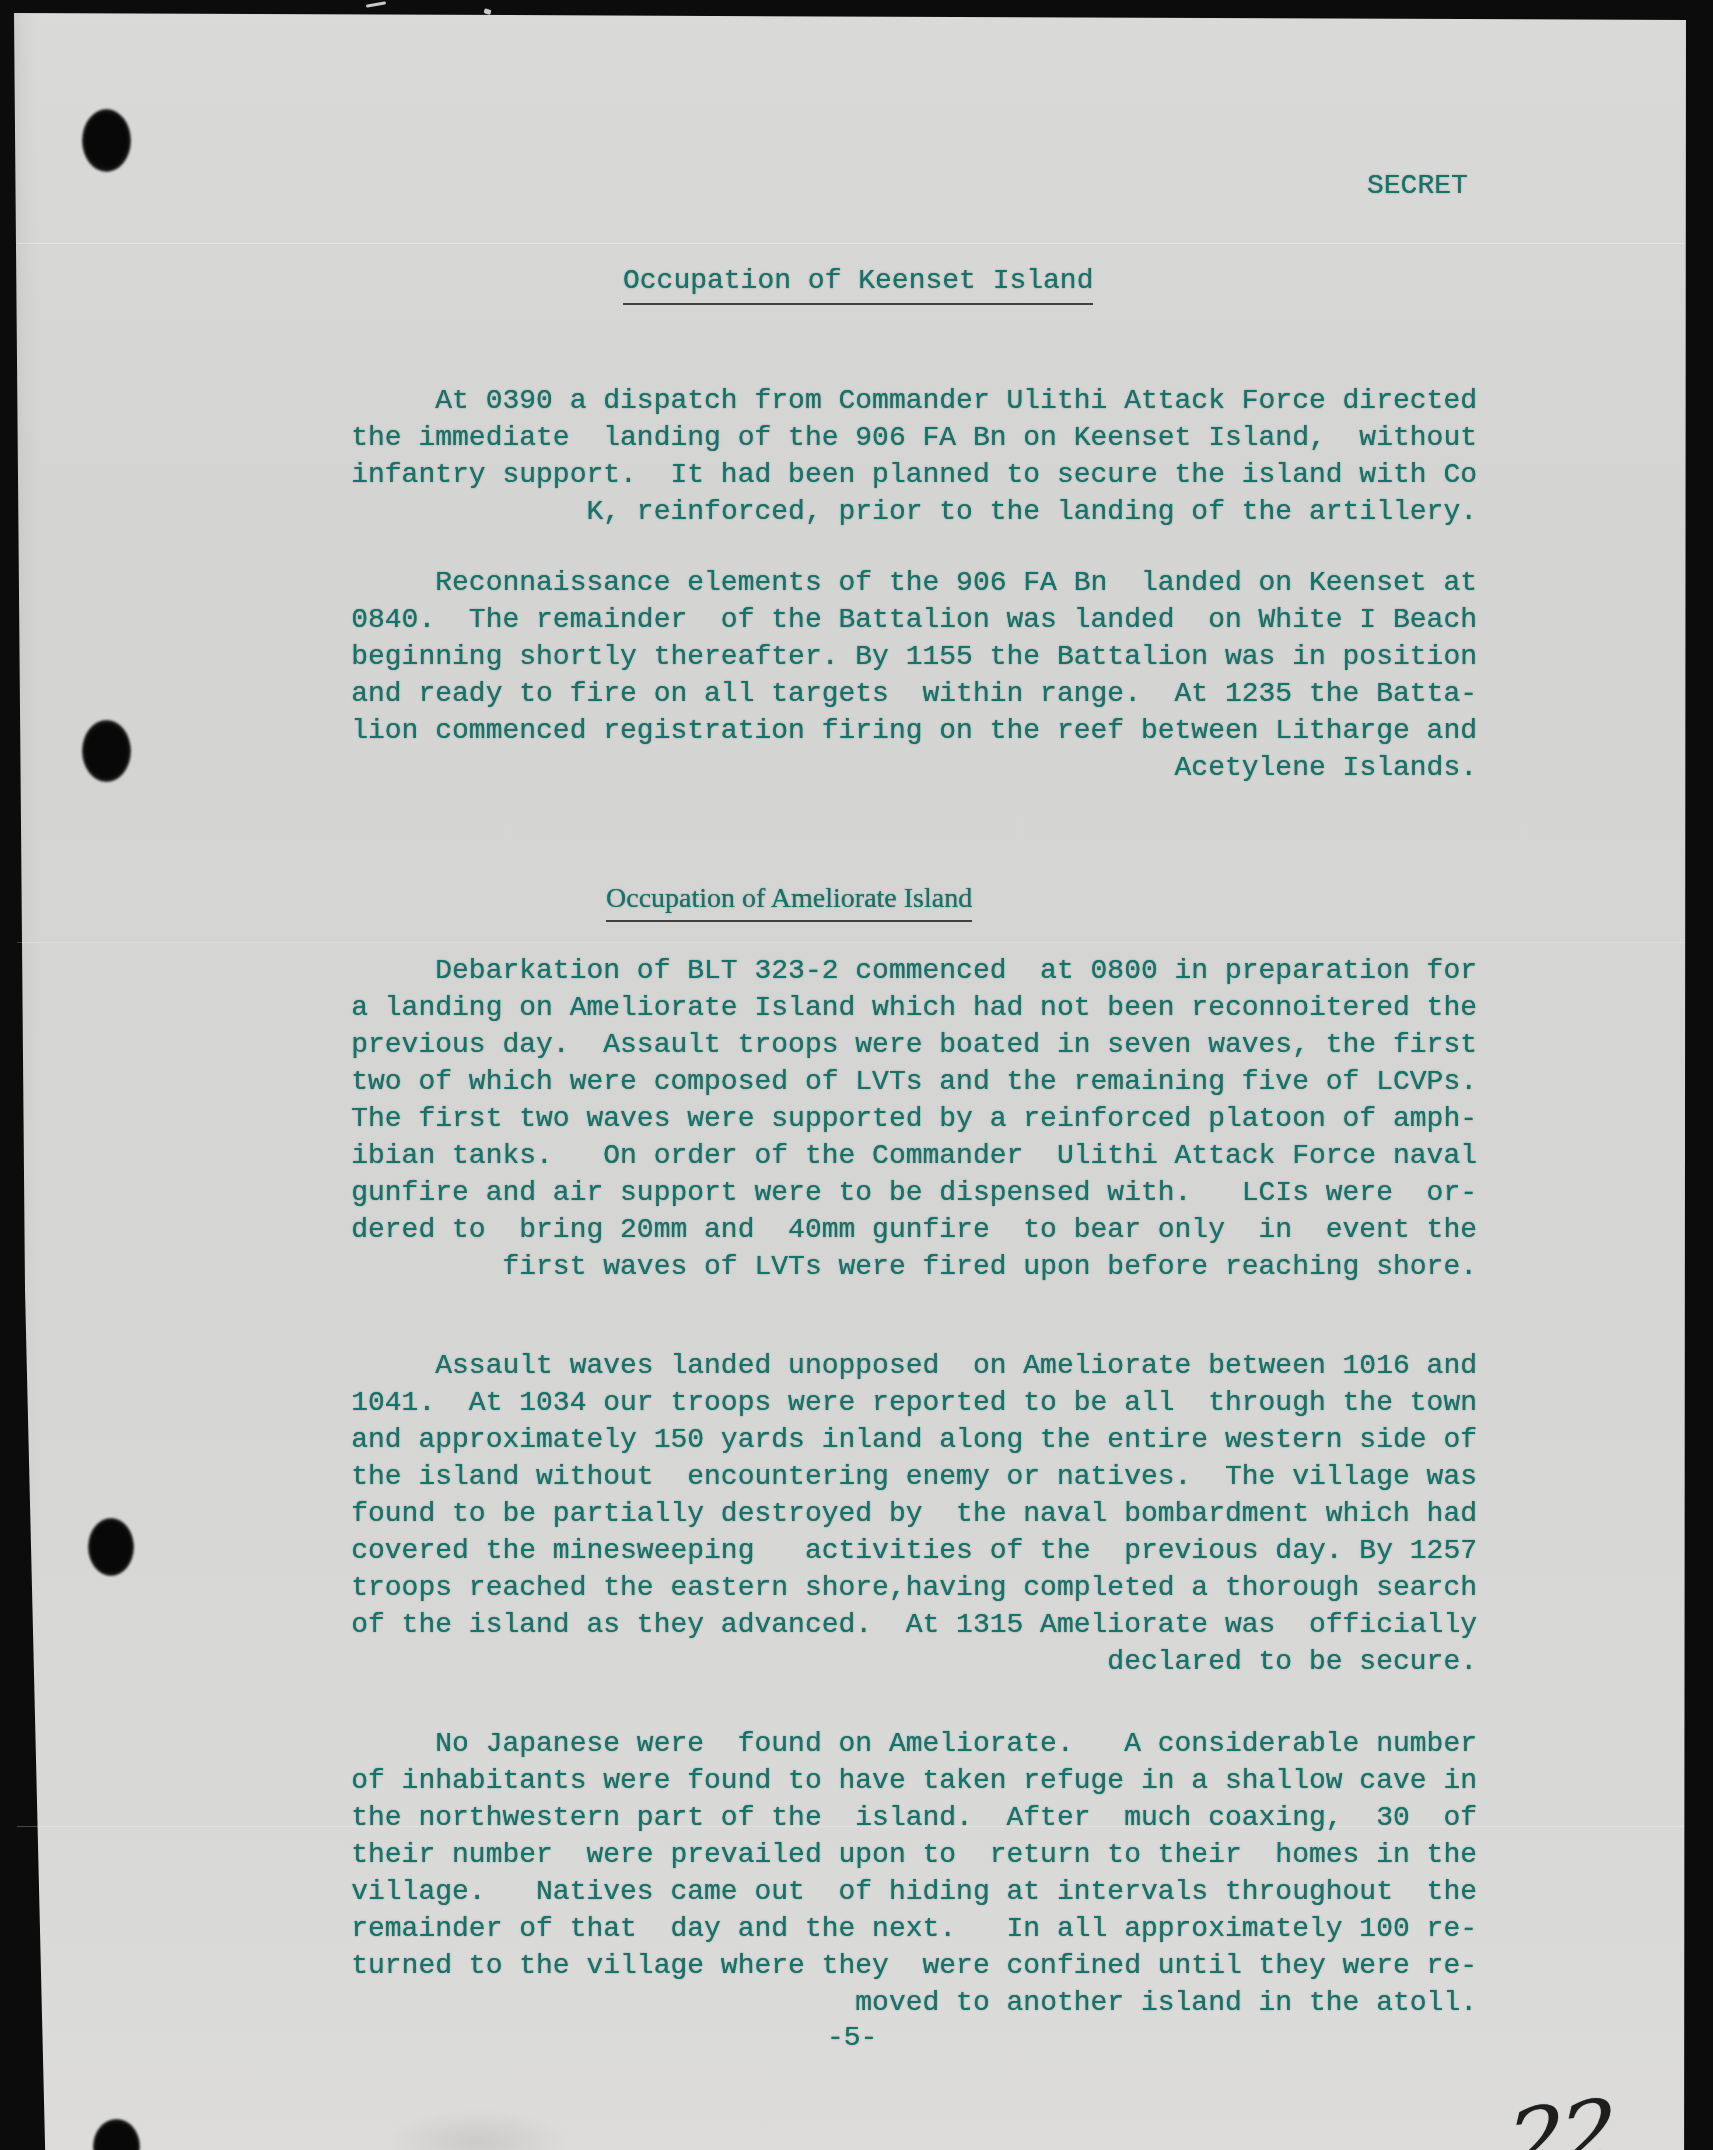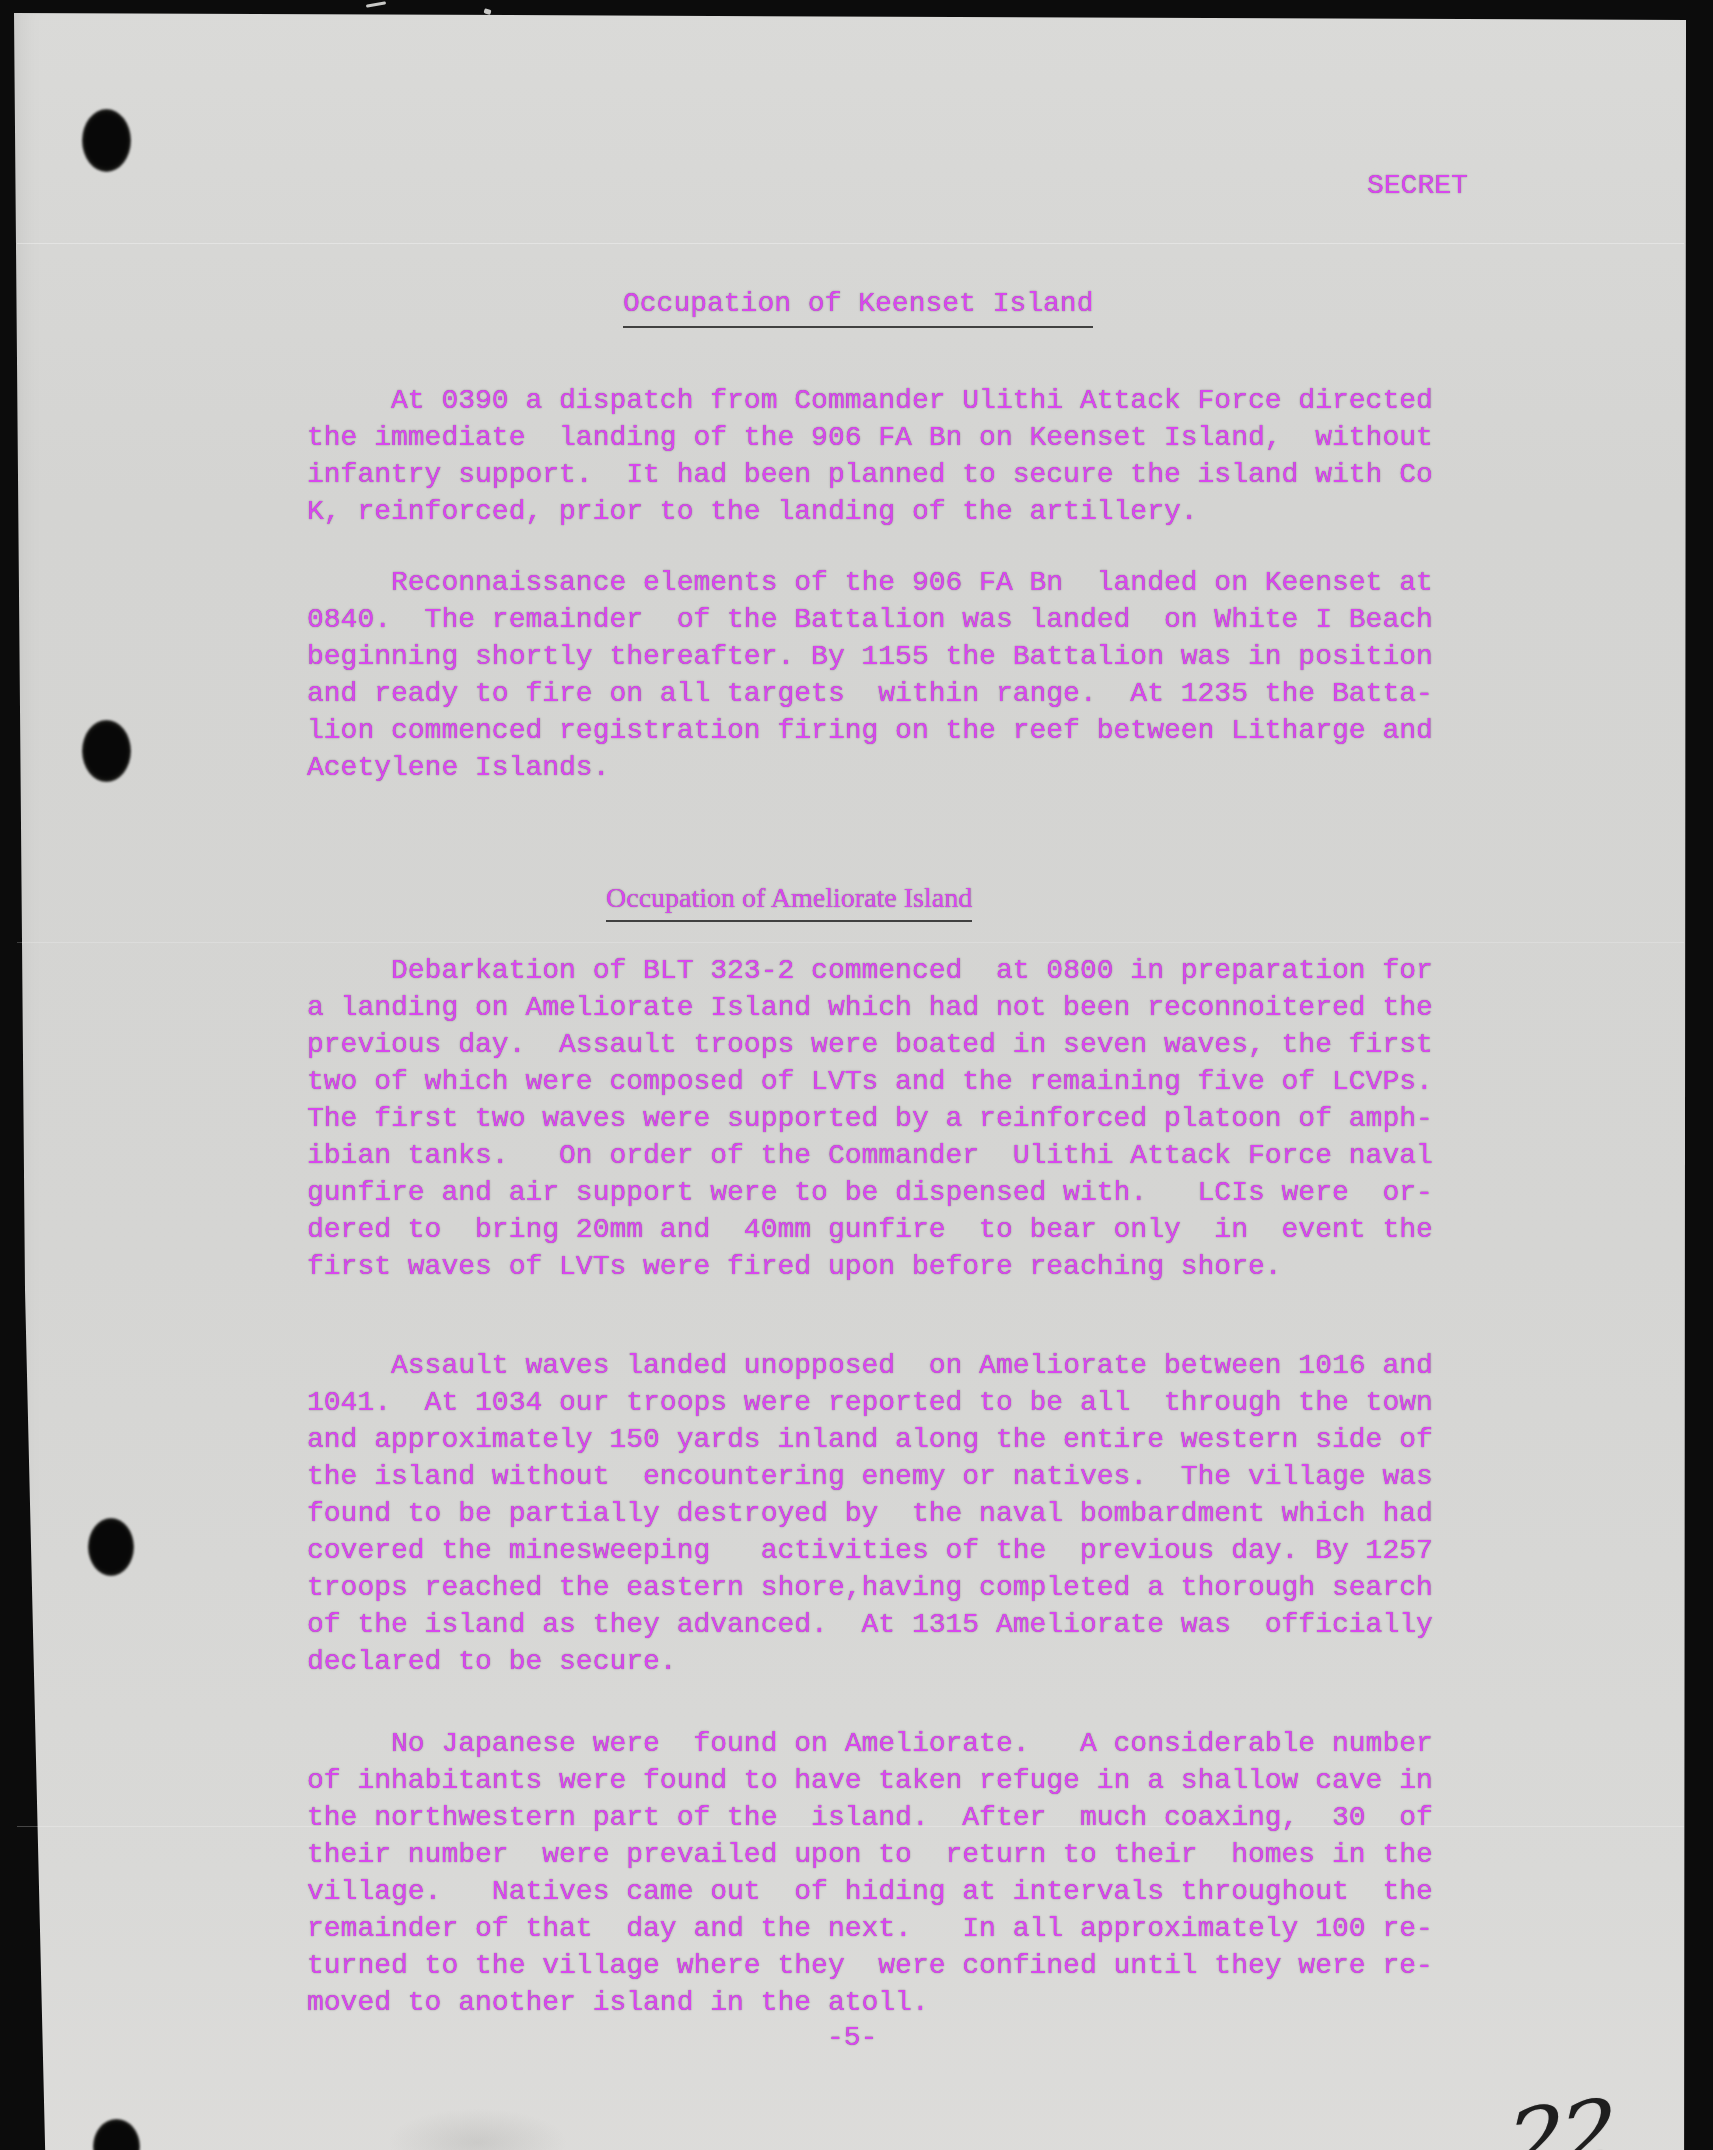--- a/index.html
+++ b/index.html
@@ -36,35 +36,36 @@
   .hole.h2{left:82px;top:720px;width:49px;height:62px;}
   .hole.h3{left:88px;top:1518px;width:46px;height:58px;}
   .hole.h4{left:93px;top:2119px;width:47px;height:55px;}
   
   .mark{position:absolute;background:#c9c9c7;}
   .mark.k1{left:366px;top:3.4px;width:20px;height:3px;transform:rotate(-10deg);border-radius:1.3px;}
   .mark.k2{left:484px;top:8.6px;width:6.5px;height:5.2px;transform:rotate(18deg);border-radius:1.7px;}
   
   .type{
     position:absolute;
-    color:#d946ef;
+    color:#0f766e;
     font-size:28px;
     line-height:37px;
     letter-spacing:0;
     text-shadow:0 0 0.9px rgba(45,45,45,.65), 0 0 2.6px rgba(60,60,60,.18);
     white-space:pre-wrap;
+    text-align:right;
   }
   .classification{left:1367px;top:167px;}
   .heading{white-space:pre;}
   .heading span{
     display:inline-block;
     border-bottom:2.2px solid rgba(32,32,32,.82);
     padding-bottom:3.9px;
   }
-  .heading.one{left:623px;top:285px;}
+  .heading.one{left:623px;top:262px;}
   .heading.two{left:606px;top:879px;font-family:Liberation Serif, serif;}
   .para{left:307px;width:1170px;}
   .para.p1{top:382px;}
   .para.p2{top:564px;}
   .para.p3{top:952px;}
   .para.p4{top:1347px;}
   .para.p5{top:1709px;margin-top:16px;}
   .pageno{left:827px;top:2019px;}
   .handwritten{
     position:absolute;left:1505px;top:2094px;

